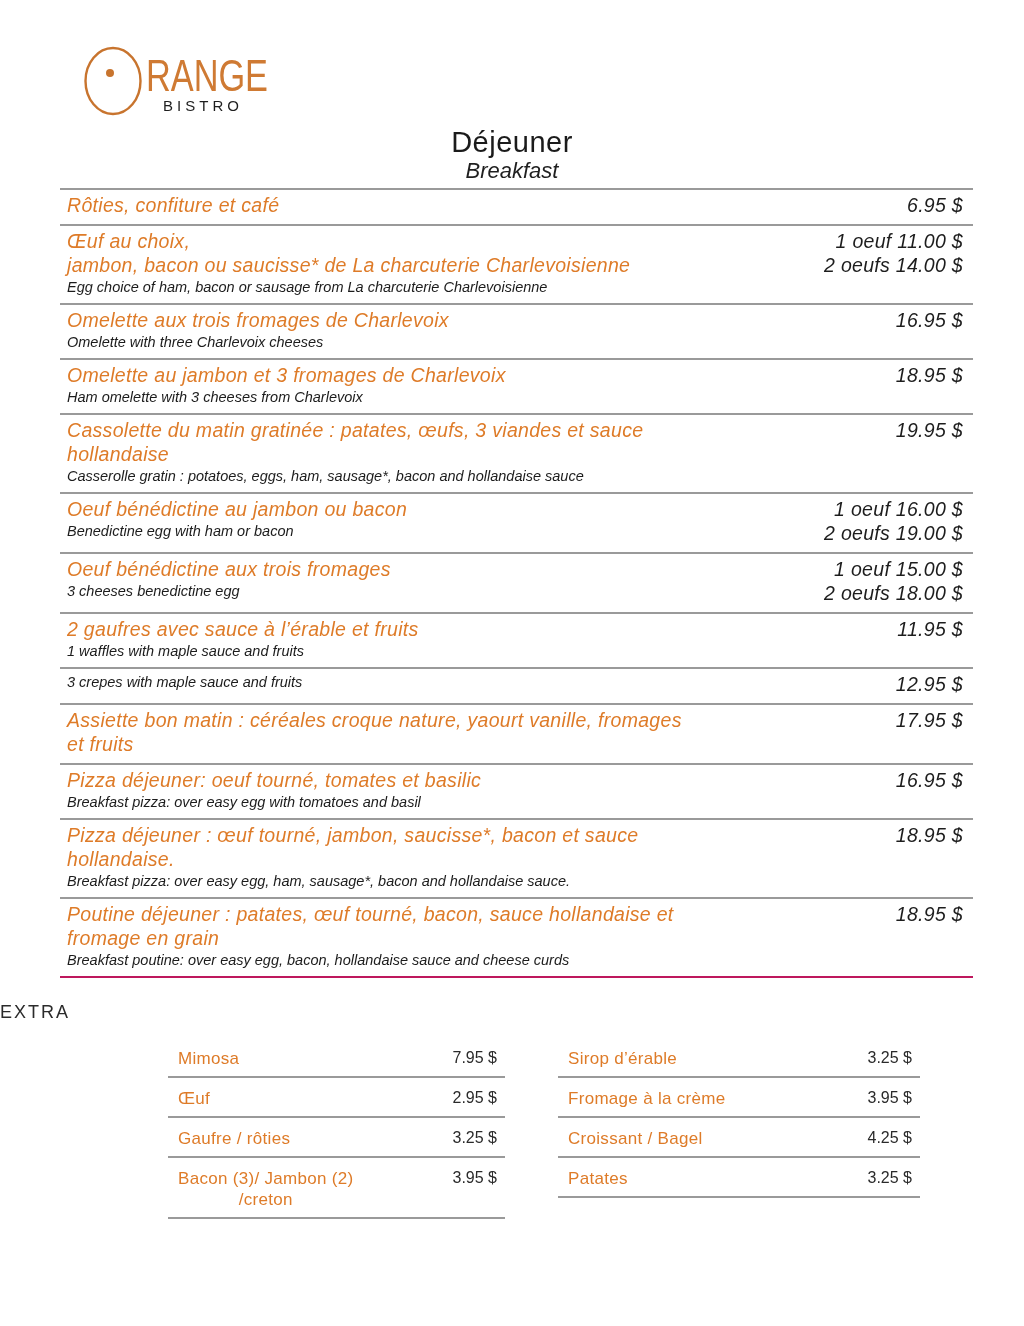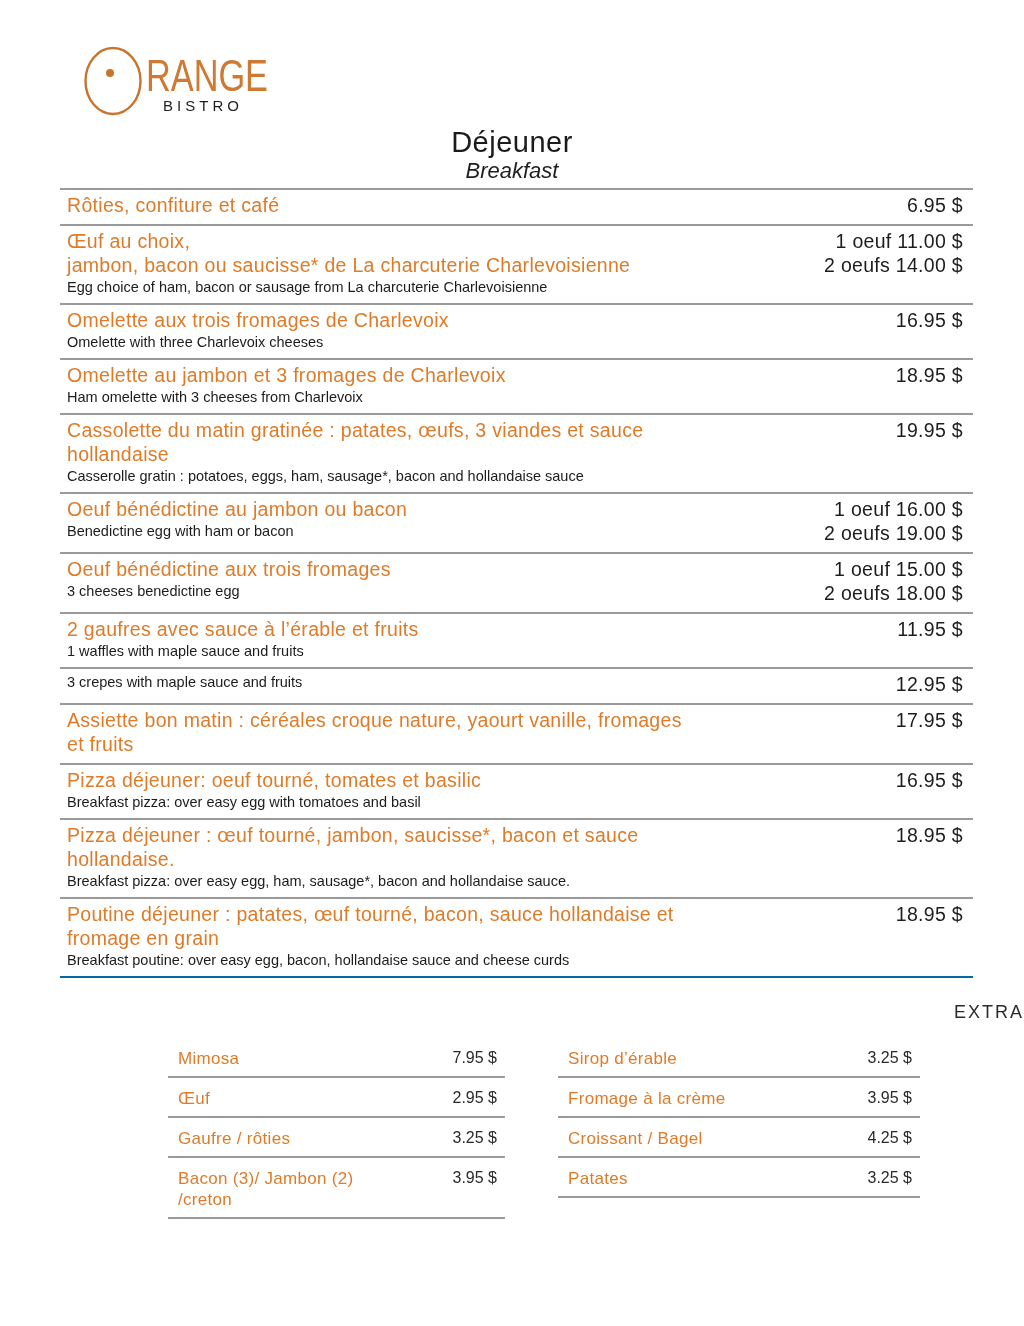--- a/index.html
+++ b/index.html
@@ -13,38 +13,38 @@
 
   
   .logo { position:absolute; left:83px; top:36px; width:210px; height:88px; }
 
   
   .header { padding-top:117px; text-align:center; }
   .title   { font-size:29px; line-height:34px; color:#1b1b1b; letter-spacing:0.5px;margin-top:8px; }
   .subtitle{ font-size:22px; line-height:24px; font-style:italic; color:#1f1f1f; }
 
   
-  .menu { margin:5px 51px 0 60px; border-bottom:2px solid #0369a1; }
+  .menu { margin:5px 51px 0 60px; border-bottom:2px solid #be185d;font-style:italic; }
   .item { display:flex; border-top:2px solid #9a9a9a; padding:3px 0 7px 0; }
   .item-main { flex:1; padding-left:7px; min-width:0; }
   .item-title {
     font-size:19.5px; line-height:24px; color:#de7b28;
     white-space:pre-line; letter-spacing:0.3px;
   }
   .item-desc { font-size:14.5px; line-height:17px; margin-top:2px; color:#1c1c1c; }
   .item-prices {
     min-width:160px; text-align:right; font-size:19.5px; line-height:24px;
     color:#1d1d1d; white-space:pre-line; padding-right:10px; letter-spacing:0.3px;
   }
 
   
   .extra { margin-top:24px; }
-  .extra-heading { text-align:right; font-size:18px; letter-spacing:2px; color:#2b2b2b; }
+  .extra-heading { text-align:left; font-size:18px; letter-spacing:2px; color:#2b2b2b; }
   .extra-cols { display:flex; margin:15px 0 0 168px; align-items:flex-start; }
-  .extra-col-left  { width:337px; margin-right:53px; }
+  .extra-col-left  { width:337px; margin-right:53px;text-align:center; }
   .extra-col-right { width:362px; }
   .extra-row {
     display:flex; justify-content:space-between; align-items:flex-start;
     border-bottom:2px solid #9a9a9a; padding:10px 8px 7px 10px;
   }
   .extra-name { font-size:17px; line-height:21px; color:#de7b28; white-space:pre-line; letter-spacing:0.3px; }
   .extra-price { font-size:16px; color:#2a2a2a; white-space:nowrap; padding-top:1px; }
 </style>
 </head>
 <body>

